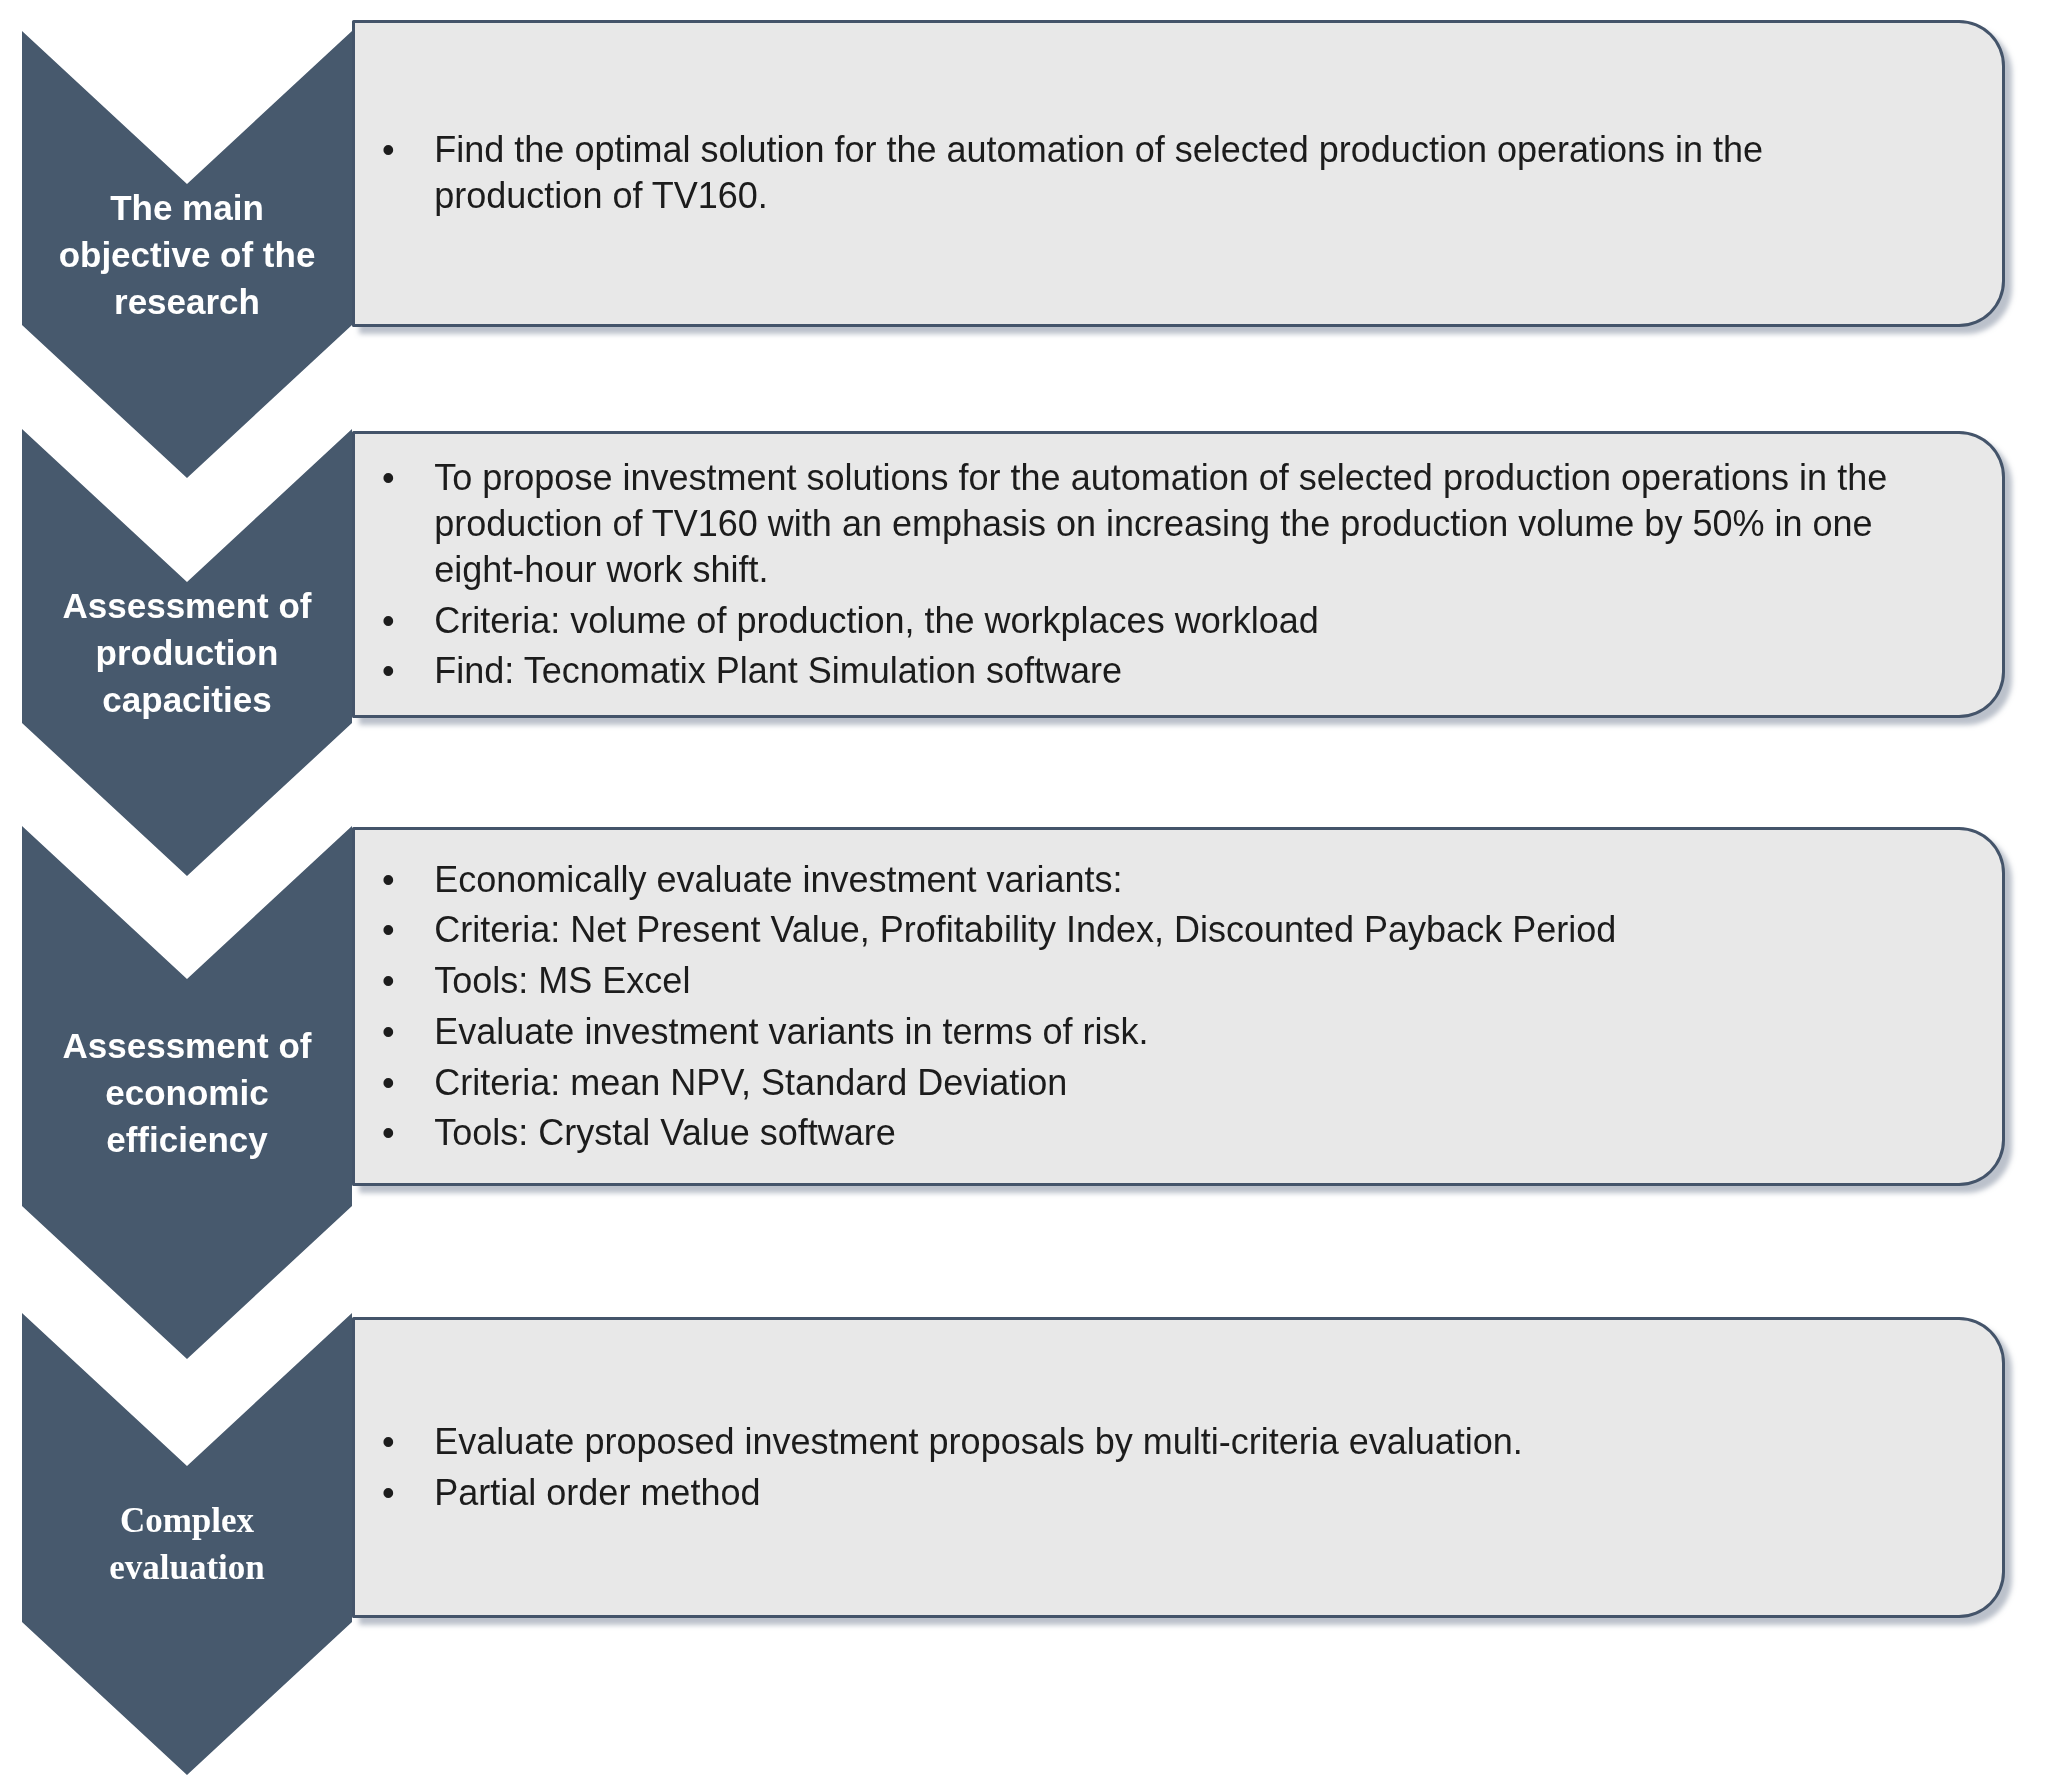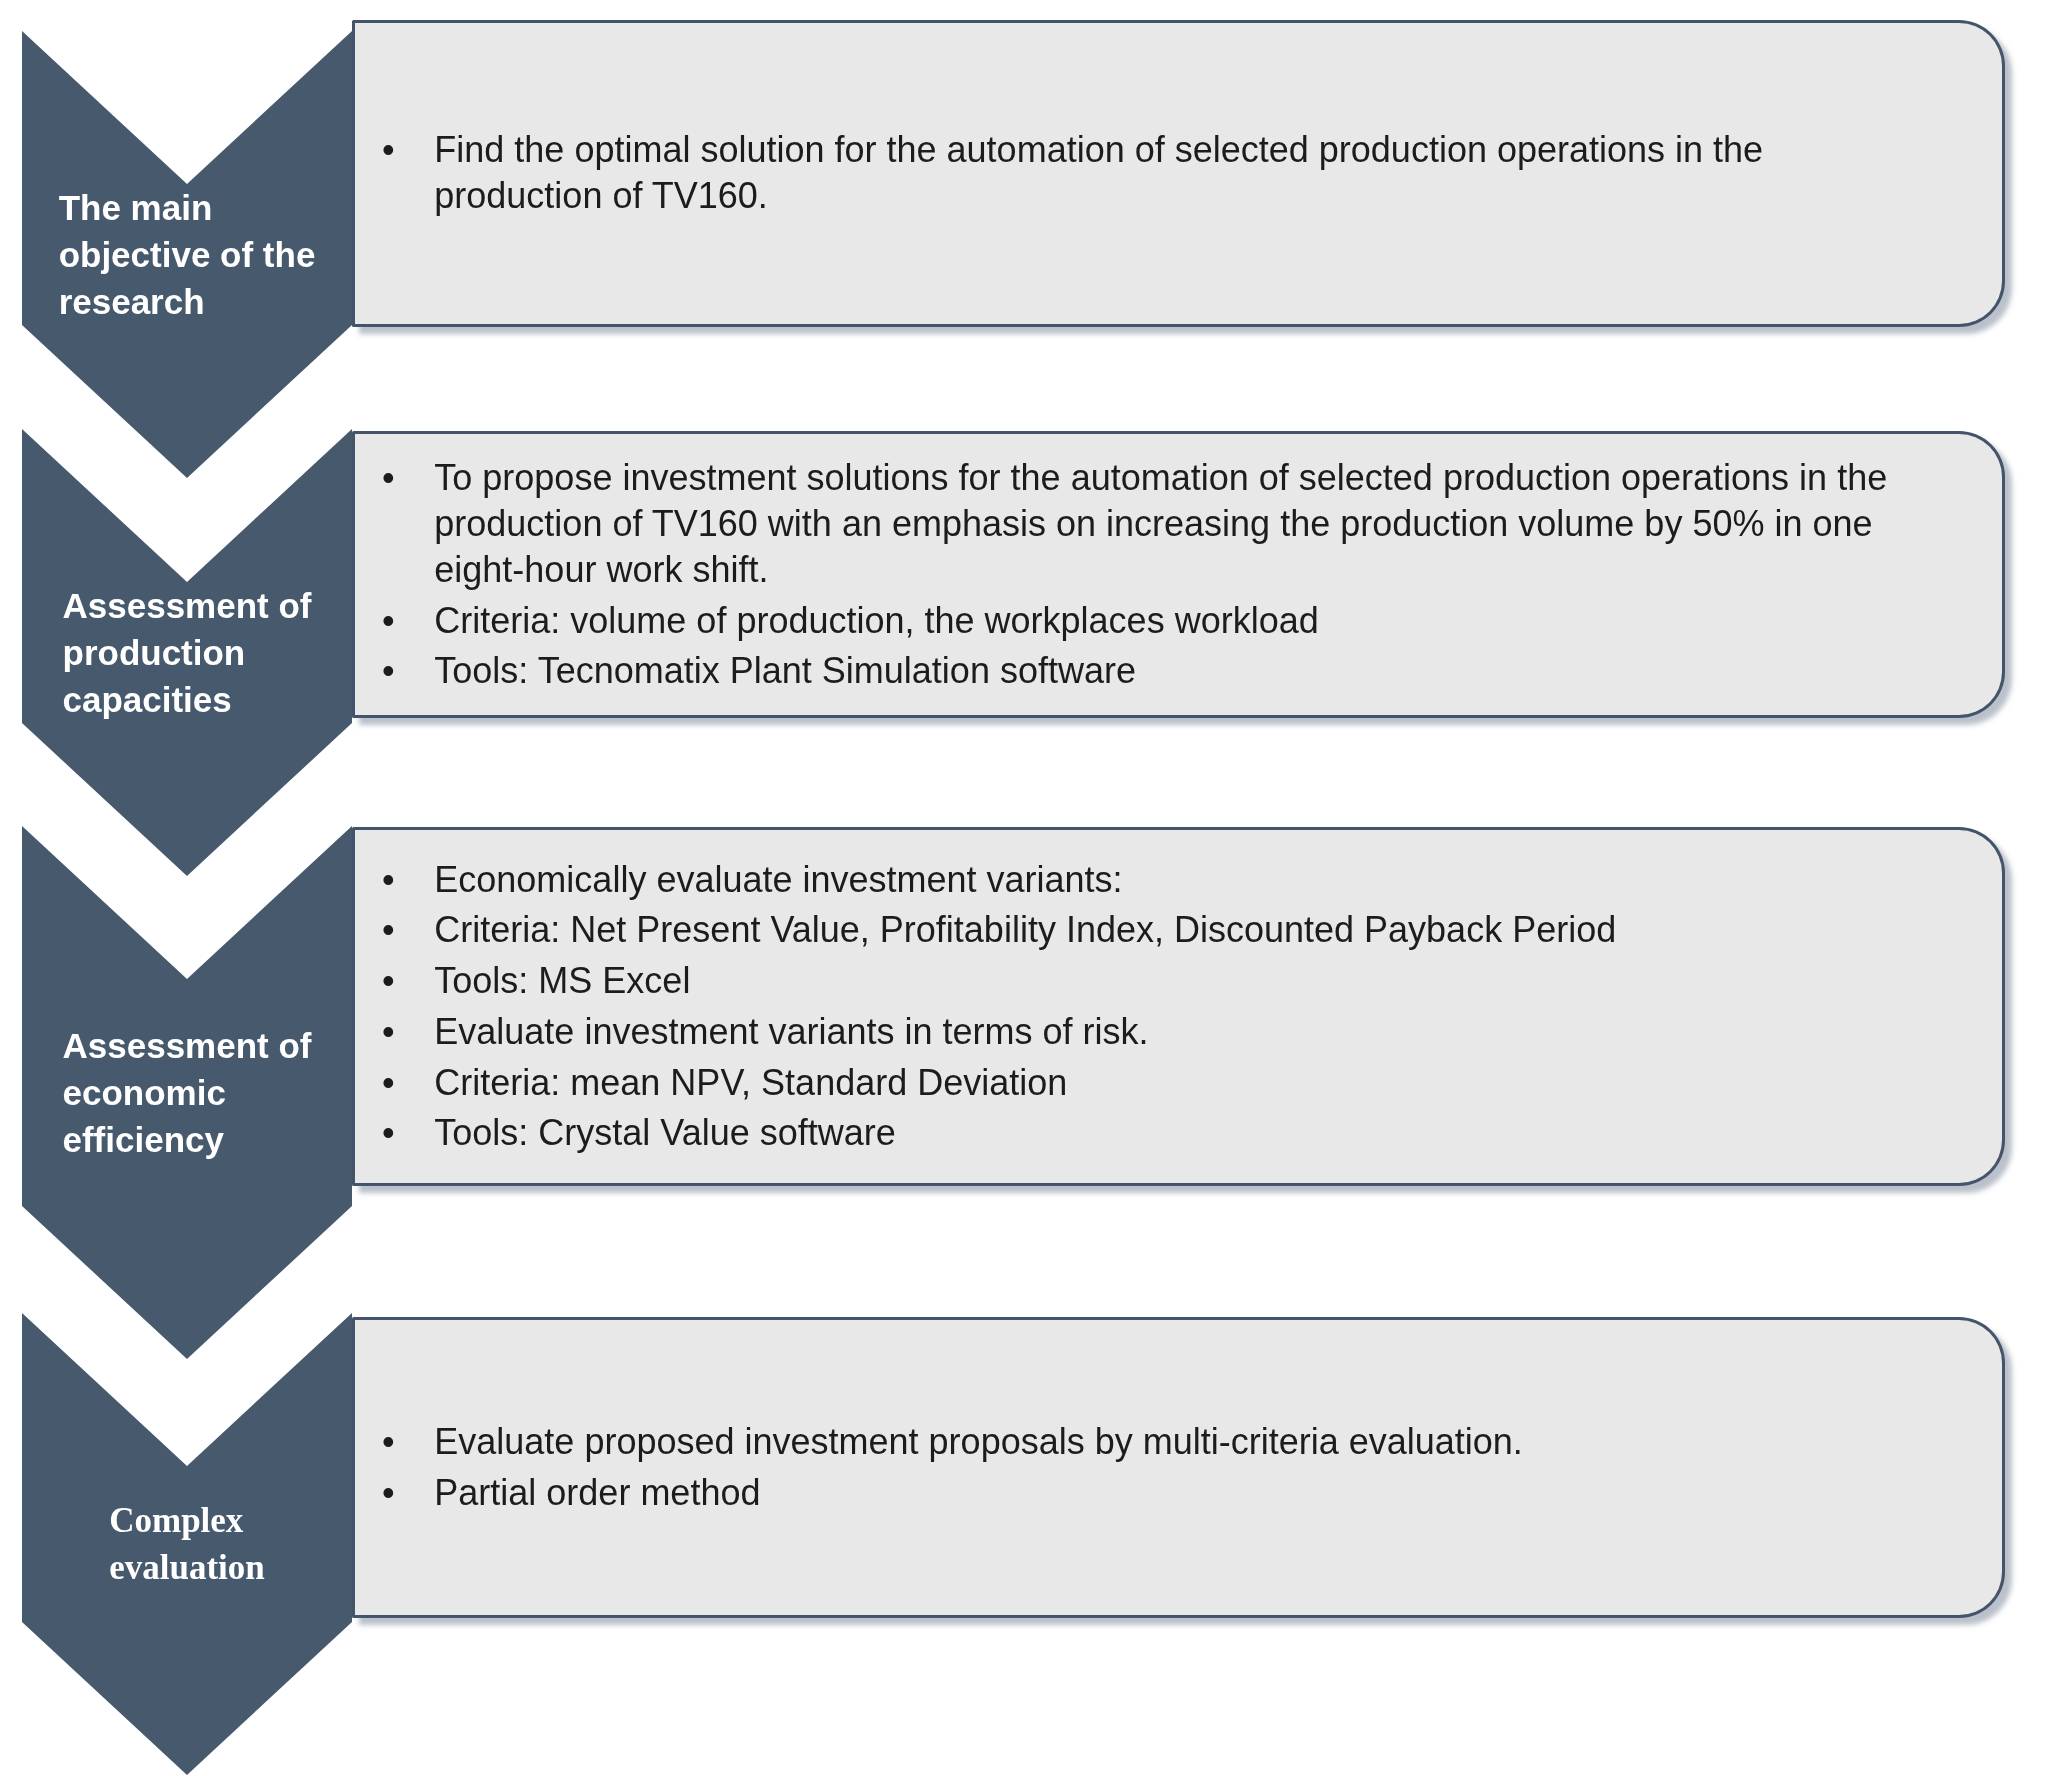--- a/index.html
+++ b/index.html
@@ -30,20 +30,21 @@
   }
   .ch1{top:31px;height:447px;}
   .ch2{top:429px;height:447px;}
   .ch3{top:826px;height:533px;}
   .ch4{top:1313px;height:462px;font-family:Liberation Serif, serif;}
   .chevron-label{
     position:absolute;
     left:3%;right:3%;
     top:153px;bottom:153px;
     display:flex;align-items:center;justify-content:center;
+    text-align:center;
     color:var(--chevron-text);
     font-size:35px;
     line-height:47px;
     font-weight:bold;
     white-space:pre-line;
   }
 
   
   .box{
     position:absolute;
@@ -112,21 +113,21 @@
         <li>
           <span class="marker">•</span>
           <span class="text">To propose investment solutions for the automation of selected production operations in the production of TV160 with an emphasis on increasing the production volume by 50% in one eight-hour work shift.</span>
         </li>
         <li>
           <span class="marker">•</span>
           <span class="text italic">Criteria: volume of production, the workplaces workload</span>
         </li>
         <li>
           <span class="marker">•</span>
-          <span class="text italic">Tools: Tecnomatix Plant Simulation software</span>
+          <span class="text italic">Find: Tecnomatix Plant Simulation software</span>
         </li>
       </ul>
   </div>
 
   <div class="chevron ch3">
     <div class="chevron-label">Assessment of
 economic
 efficiency</div>
   </div>
   <div class="box box3">

